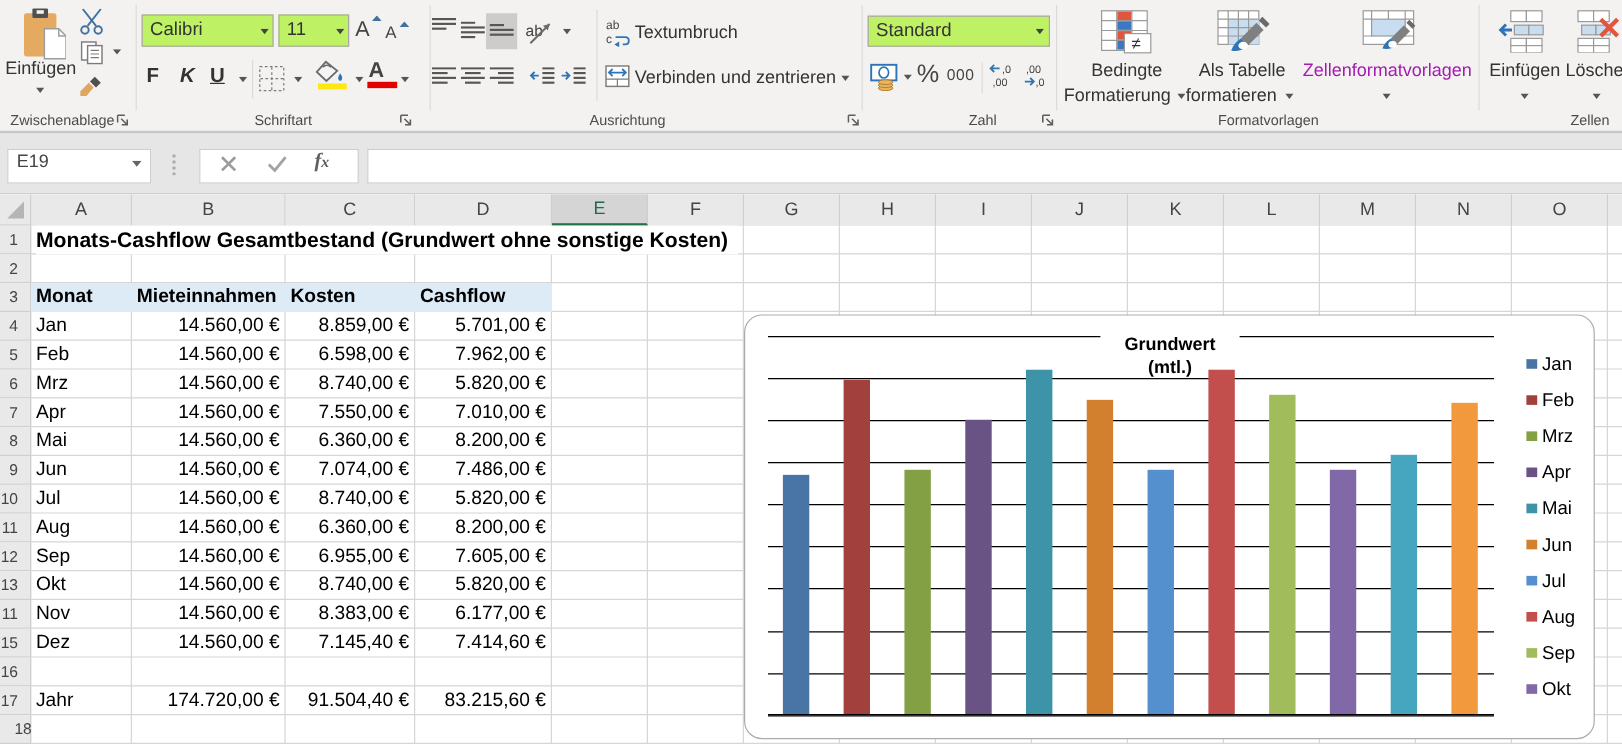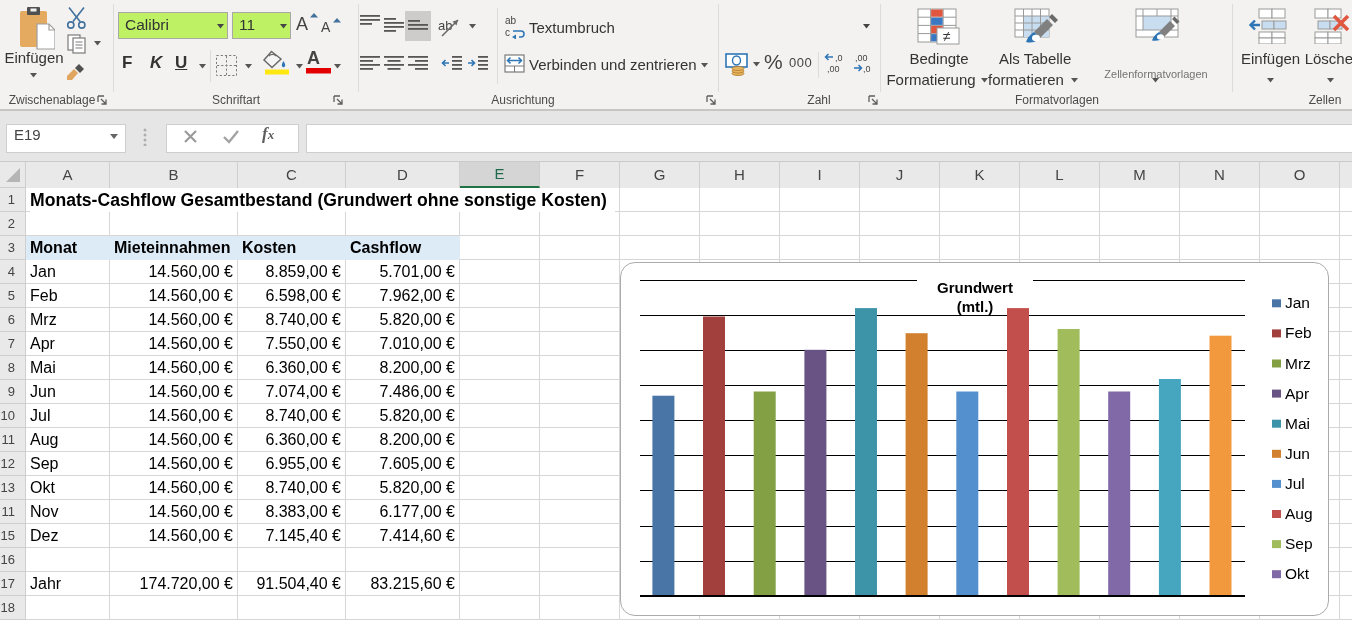--- a/index.html
+++ b/index.html
@@ -192,20 +192,23 @@
 <div class="btxt" style="left:529px;top:56px;font-size:15px;color:#333;">Verbinden und zentrieren</div>
 <svg class="abs" style="left:701px;top:63px;" width="8" height="5">
       <polygon points="0,0 7,0 3.5,4.5" fill="#555"></polygon>
     </svg>
 <div class="glabel" style="left:443px;width:160px;">Ausrichtung</div>
 <svg class="abs" style="left:706px;top:95px;" width="11" height="11">
       <path d="M1 1 h6 M1 1 v6" stroke="#5f5d5b" stroke-width="1.3" fill="none"></path>
       <path d="M4 4 l5 5 M9 4.5 v4.5 h-4.5" stroke="#5f5d5b" stroke-width="1.3" fill="none"></path>
     </svg>
 <div class="gsep" style="left:718px;"></div>
+<div class="combo" style="left:723px;top:13px;width:152px;height:26px;">
+      <span class="ct">Standard</span>
+    </div>
 <svg class="abs" style="left:863px;top:24px;" width="8" height="5">
       <polygon points="0,0 7,0 3.5,4.5" fill="#444"></polygon>
     </svg>
 <svg class="abs" style="left:725px;top:52px;" width="26" height="24">
       <rect x="1" y="2" width="21" height="13" fill="#fff" stroke="#2e75b6" stroke-width="1.6"></rect>
       <ellipse cx="11.5" cy="8.5" rx="4" ry="4.5" fill="none" stroke="#2e75b6" stroke-width="1.4"></ellipse>
       <g fill="#e8b45f" stroke="#b07c28" stroke-width="0.8">
         <ellipse cx="13" cy="21.5" rx="6" ry="2"></ellipse>
         <ellipse cx="13" cy="19" rx="6" ry="2"></ellipse>
         <ellipse cx="13" cy="16.5" rx="6" ry="2"></ellipse>
@@ -283,21 +286,21 @@
         <line x1="1" y1="8" x2="8" y2="8"></line>
         <line x1="36" y1="8" x2="43" y2="8"></line>
         <line x1="1" y1="22" x2="8" y2="22"></line>
         <line x1="36" y1="22" x2="43" y2="22"></line>
       </g>
       <polygon points="35,13 40,18 29,29 24,24" fill="#808080"></polygon>
       <polygon points="37,11 39.5,8.5 44.5,13.5 42,16" fill="#6a6a6a"></polygon>
       <path d="M24 24 l5 5 q-5 5 -12 3.5 q1.5 -5 7 -8.5" fill="#2e75b6"></path>
       <ellipse cx="25.5" cy="29" rx="3.5" ry="2.8" fill="#fff"></ellipse>
     </svg>
-<div class="btxt" style="left:1082px;top:68px;font-size:11px;color:#737373;width:148px;text-align:center;">Zellenformatvorlagen</div>
+<div class="btxt" style="left:1082px;top:50px;font-size:15px;color:#a21caf;width:148px;text-align:center;">Zellenformatvorlagen</div>
 <svg class="abs" style="left:1152px;top:78px;" width="8" height="5">
       <polygon points="0,0 7,0 3.5,4.5" fill="#555"></polygon>
     </svg>
 <div class="glabel" style="left:977px;width:160px;">Formatvorlagen</div>
 <div class="gsep" style="left:1232px;"></div>
 <svg class="abs" style="left:1248px;top:8px;" width="40" height="36">
       <g fill="#fff" stroke="#9a9a9a">
         <rect x="11" y="1" width="13" height="9"></rect>
         <rect x="24" y="1" width="13" height="9"></rect>
       </g>
@@ -431,21 +434,21 @@
 <div class="rowhdr" style="top:194px;height:24px;line-height:24px;">8</div>
 <div class="rowhdr" style="top:218px;height:24px;line-height:24px;">9</div>
 <div class="rowhdr" style="top:242px;height:24px;line-height:24px;">10</div>
 <div class="rowhdr" style="top:266px;height:24px;line-height:24px;">11</div>
 <div class="rowhdr" style="top:290px;height:24px;line-height:24px;">12</div>
 <div class="rowhdr" style="top:314px;height:24px;line-height:24px;">13</div>
 <div class="rowhdr" style="top:338px;height:24px;line-height:24px;">11</div>
 <div class="rowhdr" style="top:362px;height:24px;line-height:24px;">15</div>
 <div class="rowhdr" style="top:386px;height:24px;line-height:24px;">16</div>
 <div class="rowhdr" style="top:410px;height:24px;line-height:24px;">17</div>
-<div class="rowhdr" style="top:434px;height:24px;line-height:24px;">18</div>
+<div class="rowhdr" style="top:434px;height:24px;line-height:24px;padding-left:12px;">18</div>
 <div class="cell bold" style="left:30px;top:26px;font-size:17.6px;background:#fff;padding-right:8px;">Monats-Cashflow Gesamtbestand (Grundwert ohne sonstige Kosten)</div>
 <div style="position:absolute;left:26px;top:74px;width:434px;height:24px;background:#ddebf7;"></div>
 <div class="cell bold" style="left:30px;top:74px;">Monat</div>
 <div class="cell bold" style="left:114px;top:74px;">Mieteinnahmen</div>
 <div class="cell bold" style="left:242px;top:74px;">Kosten</div>
 <div class="cell bold" style="left:350px;top:74px;">Cashflow</div>
 <div class="cell" style="left:30px;top:98px;">Jan</div>
 <div class="cell num" style="left:110px;top:98px;width:123px;">14.560,00&nbsp;€</div>
 <div class="cell num" style="left:238px;top:98px;width:103px;">8.859,00&nbsp;€</div>
 <div class="cell num" style="left:346px;top:98px;width:109px;">5.701,00&nbsp;€</div>

